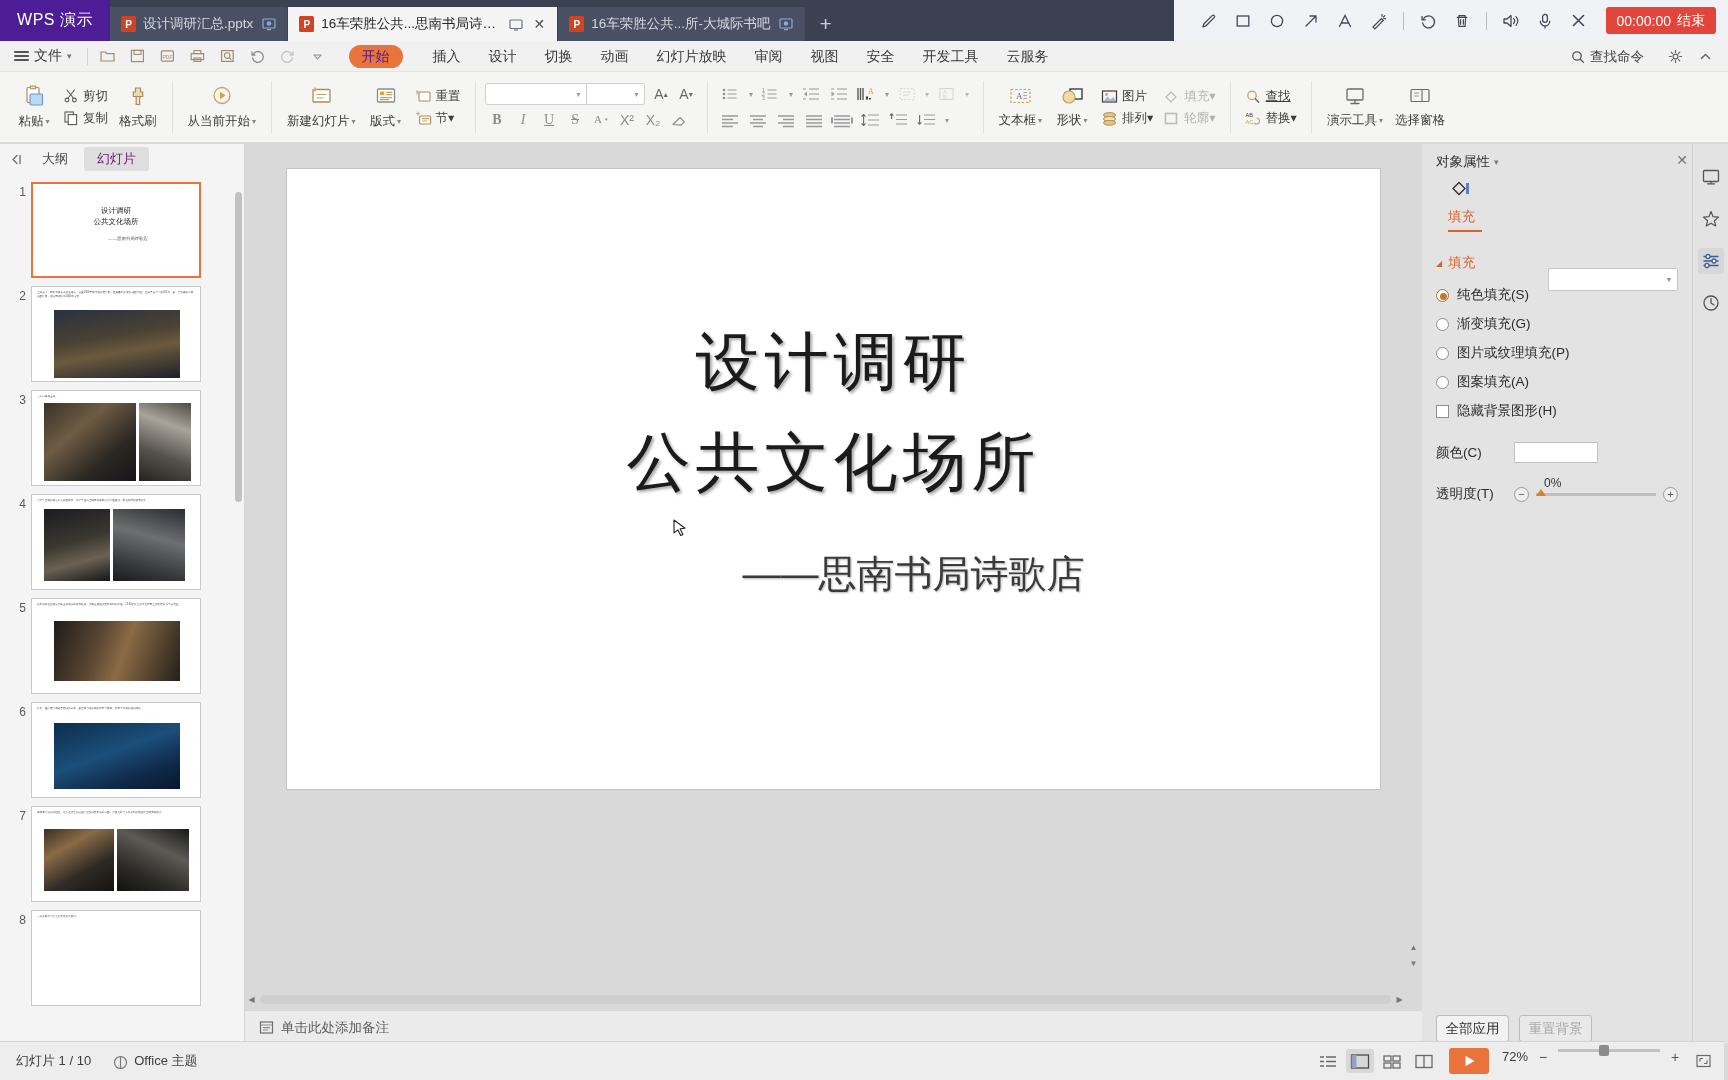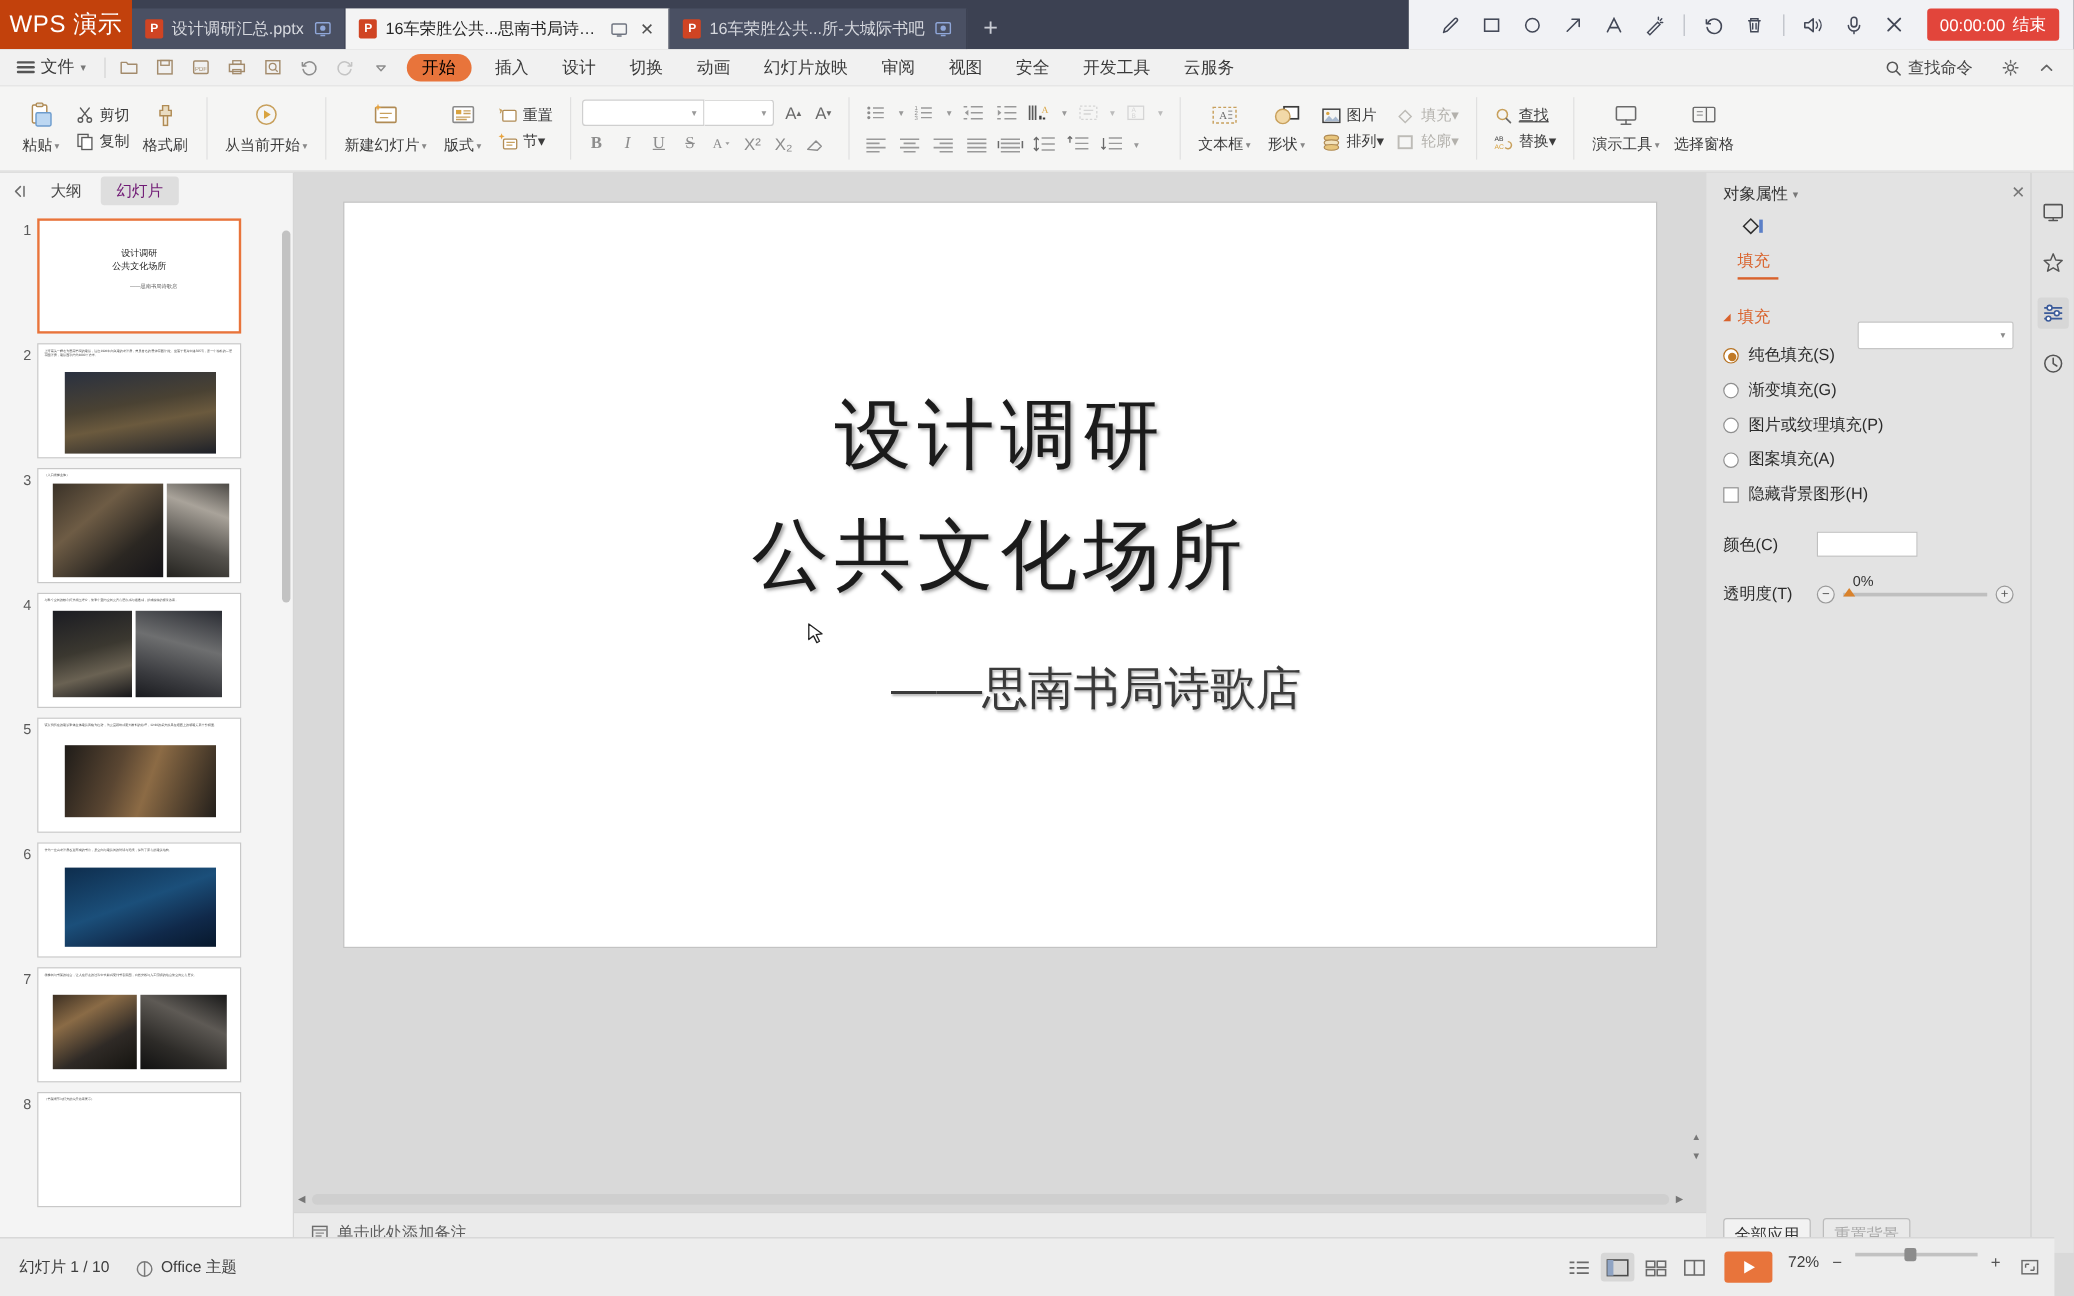--- a/index.html
+++ b/index.html
@@ -10,22 +10,22 @@
     -webkit-font-smoothing: antialiased;
   }
   .app { position:relative; width:1728px; height:1080px; }
 
   
   .titlebar {
     height:41px; background:#3c4152; display:flex; align-items:flex-end;
     position:relative;
   }
   .wps-brand {
-    width:110px; height:41px; background:#c2410c; color:#fff;
-    font-size:20px; display:flex; align-items:center; justify-content:center;
+    width:110px; height:41px; background:#4c1d95; color:#fff;
+    font-size:16px; display:flex; align-items:center; justify-content:center;
     letter-spacing:.5px;
   }
   .tab {
     height:34px; margin-top:7px; display:flex; align-items:center;
     padding:0 10px 0 11px; gap:7px; font-size:13.5px;
     color:#d6d8de; background:#4a5063; position:relative;
     max-width:270px; border-right:1px solid #3c4152;
   }
   .tab.active { background:#f4f4f4; color:#262626; }
   .tab .ppticon {
@@ -65,22 +65,22 @@
   .mm-file {
     display:flex; align-items:center; gap:5px; padding:0 10px 0 14px; height:31px;
   }
   .hamb { display:inline-block; width:15px; }
   .hamb i { display:block; height:1.6px; background:#555; margin:2.7px 0; border-radius:1px; }
   .caret { font-size:9px; color:#777; }
   .mvsep { width:1px; height:17px; background:#d2d2d2; margin:0 5px; }
   .qicon { width:30px; height:31px; display:flex; align-items:center; justify-content:center; }
   .menuitem { padding:0 14px; height:31px; line-height:31px; white-space:nowrap; }
   .menuitem.active {
-    background:#e8743b; color:#000000; border-radius:13px; height:23px; line-height:23px;
-    padding:0 13px; margin:0 6px;
+    background:#e8743b; color:#4c1d95; border-radius:13px; height:23px; line-height:23px;
+    padding:0 13px; margin:0 16px;
   }
   .findcmd {
     position:absolute; right:84px; top:0; height:31px; display:flex; align-items:center;
     gap:5px; color:#444; font-size:13.5px;
   }
   .mb-right { position:absolute; right:8px; top:0; height:31px; display:flex; align-items:center; }
   .mb-right .i { width:30px; height:31px; display:flex; align-items:center; justify-content:center; }
 
   
   .ribbon {
@@ -224,21 +224,21 @@
            align-items:center; justify-content:center; }
   .pbtn2.dis { color:#aaa; background:#e9e9e9; }
   .rp-railbar { width:36px; background:#e3e3e3; border-left:1px solid #d0d0d0;
                 display:flex; flex-direction:column; align-items:center; padding-top:20px; gap:16px; }
   .railbtn { width:26px; height:26px; display:flex; align-items:center; justify-content:center;
              border-radius:3px; }
   .railbtn.active { background:#d7d7d7; }
 
   
   .statusbar {
-    position:absolute; left:0; right:16px; bottom:0; height:49px; background:#ededed;
+    position:absolute; left:0; right:4px; bottom:0; height:39px; background:#ededed;
     border-top:1px solid #d3d3d3; display:flex; align-items:center;
     font-size:13px; color:#3d3d3d; padding:0 8px;
   }
   .sb-left { display:flex; align-items:center; gap:22px; padding-left:8px; }
   .sb-right { margin-left:auto; display:flex; align-items:center; gap:4px; }
   .viewbtn { width:28px; height:24px; display:flex; align-items:center; justify-content:center; }
   .viewbtn.active { background:#d7d7d7; border-radius:3px; }
   .playbtn { width:40px; height:26px; background:#e8743b; border-radius:3px;
              display:flex; align-items:center; justify-content:center; margin:0 7px; }
   .zoomctl { display:flex; gap:9px; margin-left:2px; }

